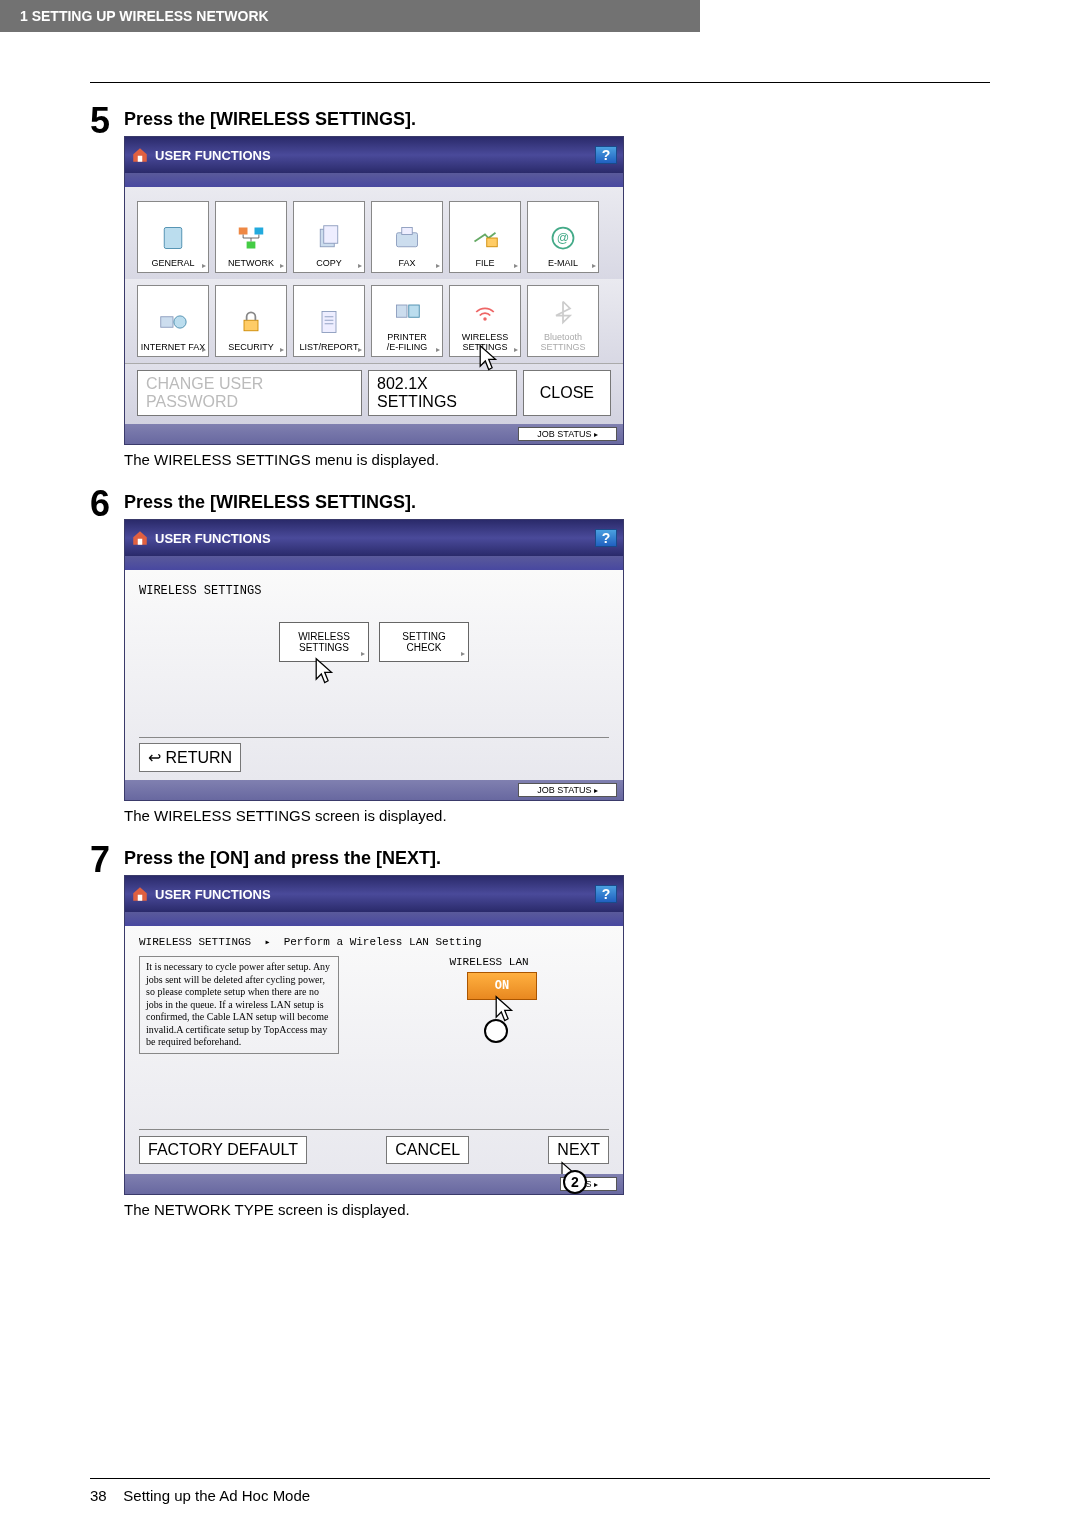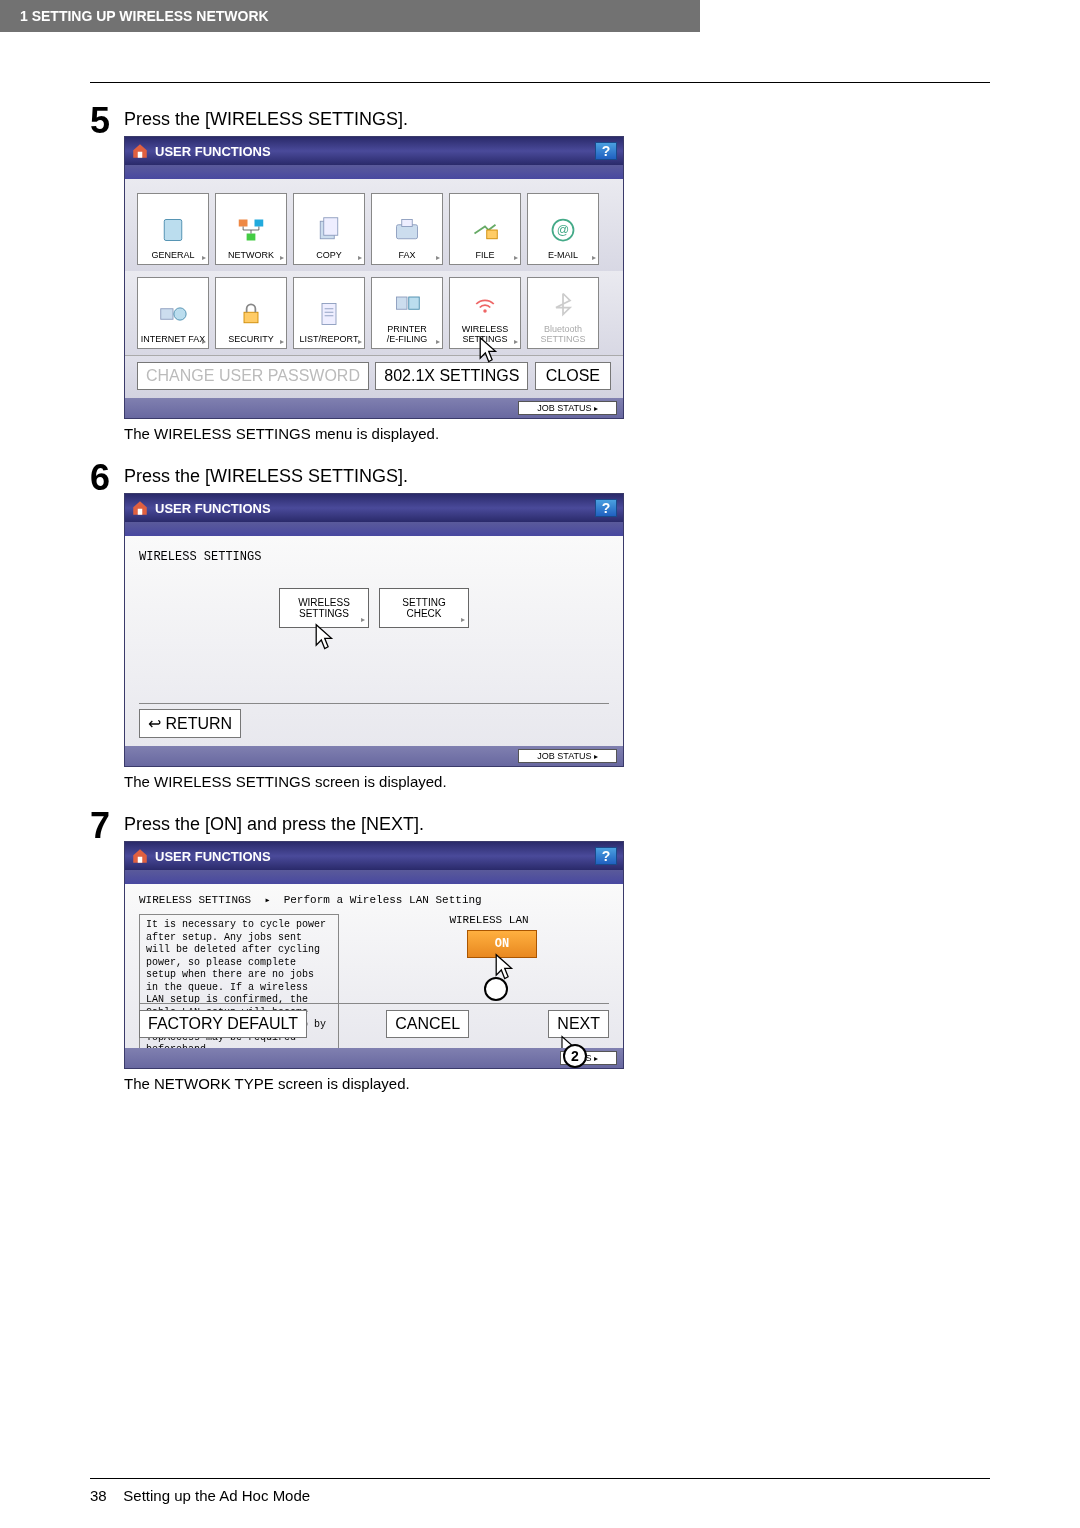--- a/index.html
+++ b/index.html
@@ -3,24 +3,24 @@
 <meta charset="utf-8">
 <style>
   * { margin: 0; padding: 0; box-sizing: border-box; }
   body { font-family: Arial, Helvetica, sans-serif; width: 1080px; height: 1528px; background: #fff; position: relative; }
   .page-header { background: #727272; color: #fff; padding: 8px 20px; font-size: 14px; font-weight: bold; width: 700px; }
   .content { padding: 0 90px; }
   .hr-top { border: none; border-top: 1px solid #000; margin: 50px 0 20px 0; }
   .step { display: flex; margin-bottom: 4px; }
   .step-num { font-size: 36px; font-weight: bold; width: 34px; flex-shrink: 0; line-height: 1; }
   .step-body { flex: 1; }
-  .step-title { font-size: 18px; font-weight: normal; margin-bottom: 6px; margin-top: 6px; }
+  .step-title { font-size: 18px; font-weight: bold; margin-bottom: 6px; margin-top: 6px; }
   .step-caption { font-size: 15px; margin: 6px 0 14px 0; }
   .panel { width: 500px; border: 1px solid #3a3a6a; margin-bottom: 4px; background: #e8e8ea; position: relative; }
-  .panel-titlebar { background: linear-gradient(#2a2a6a,#4a4a9a,#2a2a6a); height: 28px; display: flex; align-items: center; padding: 0 6px; color: #fff; font-size: 13px; font-weight: bold; }
+  .panel-titlebar { background: linear-gradient(#2a2a6a,#4a4a9a,#2a2a6a); height: 36px; display: flex; align-items: center; padding: 0 6px; color: #fff; font-size: 13px; font-weight: bold; }
   .panel-titlebar .home { width: 18px; height: 18px; margin-right: 6px; }
   .panel-titlebar .help { margin-left: auto; width: 22px; height: 18px; background: linear-gradient(#4aa0e0,#2060c0); display: flex; align-items: center; justify-content: center; font-size: 14px; border: 1px solid #1a4a8a; }
   .sub-bar { background: linear-gradient(#5a5a9a,#4848a0); height: 14px; }
   .icon-grid { display: flex; gap: 6px; padding: 14px 12px 6px 12px; background: linear-gradient(#eaeaf0,#d8d8e4); }
   .icon-cell { width: 72px; height: 72px; background: #fff; border: 1px solid #888; display: flex; flex-direction: column; align-items: center; justify-content: flex-end; position: relative; padding-bottom: 4px; }
   .icon-cell .icon { width: 36px; height: 30px; margin-bottom: 6px; display: flex; align-items: center; justify-content: center; }
   .icon-cell .lbl { font-size: 9px; text-align: center; line-height: 1.05; }
   .icon-cell .chev { position: absolute; bottom: 2px; right: 2px; font-size: 8px; color: #888; }
   .icon-cell.disabled .lbl { color: #aaa; }
   .row2 { padding-top: 6px; }
@@ -35,25 +35,25 @@
 
   
   .p6-body { background: linear-gradient(#fafafa,#e8e8ee); padding: 14px 14px 0 14px; height: 210px; position: relative; }
   .p6-title { font-size: 12px; font-family: "Courier New", monospace; margin-bottom: 24px; }
   .p6-btns { display: flex; gap: 10px; justify-content: center; }
   .p6-btn { width: 90px; height: 40px; background: #fff; border: 1px solid #666; font-size: 10px; display: flex; flex-direction: column; align-items: center; justify-content: center; line-height: 1.1; position: relative; }
   .p6-return { position: absolute; bottom: 8px; left: 14px; }
   .hr-inset { border: none; border-top: 1px solid #888; margin: 0 14px; position: absolute; bottom: 42px; left: 0; right: 0; }
 
   
-  .p7-body { background: linear-gradient(#fafafa,#e8e8ee); padding: 10px 14px 0 14px; height: 164px; position: relative; font-family: "Courier New", monospace; font-size: 11px; }
+  .p7-body { background: linear-gradient(#fafafa,#e8e8ee); padding: 10px 14px 0 14px; height: 248px; position: relative; font-family: "Courier New", monospace; font-size: 11px; }
   .p7-crumb { margin-bottom: 8px; }
   .p7-crumb .arrow { font-size: 10px; }
   .p7-flex { display: flex; gap: 30px; }
-  .p7-note { width: 200px; border: 1px solid #888; padding: 4px 6px; font-size: 10px; line-height: 1.25; }
+  .p7-note { width: 200px; border: 1px solid #888; padding: 4px 6px; font-size: 10px; line-height: 1.25; font-family: Liberation Serif, serif; }
   .p7-right { flex: 1; display: flex; flex-direction: column; align-items: center; }
   .p7-right .wl-lbl { font-size: 11px; margin-bottom: 4px; }
   .on-btn { width: 70px; height: 28px; background: linear-gradient(#ffb040,#e88820); border: 1px solid #aa5500; color: #fff; font-weight: bold; font-size: 12px; display: flex; align-items: center; justify-content: center; margin-left: 26px; }
   .p7-action { display: flex; gap: 0; position: absolute; bottom: 10px; left: 14px; right: 14px; align-items: center; }
   .p7-action .spacer { flex: 1; }
   .cursor-icon { width: 30px; height: 34px; }
   .badge { position: absolute; width: 24px; height: 24px; border: 2px solid #000; border-radius: 50%; background: #fff; display: flex; align-items: center; justify-content: center; font-size: 14px; font-weight: bold; }
 
   .footer { position: absolute; bottom: 24px; left: 90px; right: 90px; border-top: 1px solid #000; padding-top: 8px; font-size: 15px; }
 </style>
@@ -218,21 +218,21 @@
             </div>
         </div>
 
         <div class="action-row">
           <div class="pill-btn disabled">
               <span>CHANGE USER PASSWORD</span>
             </div>
           <div class="pill-btn" style="margin-left:auto">
               <span>802.1X SETTINGS</span>
             </div>
-          <div class="pill-btn" style="margin-left:auto;padding:4px 10px">
+          <div class="pill-btn" style="margin-left:auto;padding:4px 16px">
               <span>CLOSE</span>
             </div>
         </div>
 
         <div class="statusbar">
           <div class="job-btn"><span>JOB STATUS</span> <span style="font-size:8px">▸</span></div>
         </div>
       </div>
 
       <div class="step-caption">The WIRELESS SETTINGS menu is displayed.</div>

